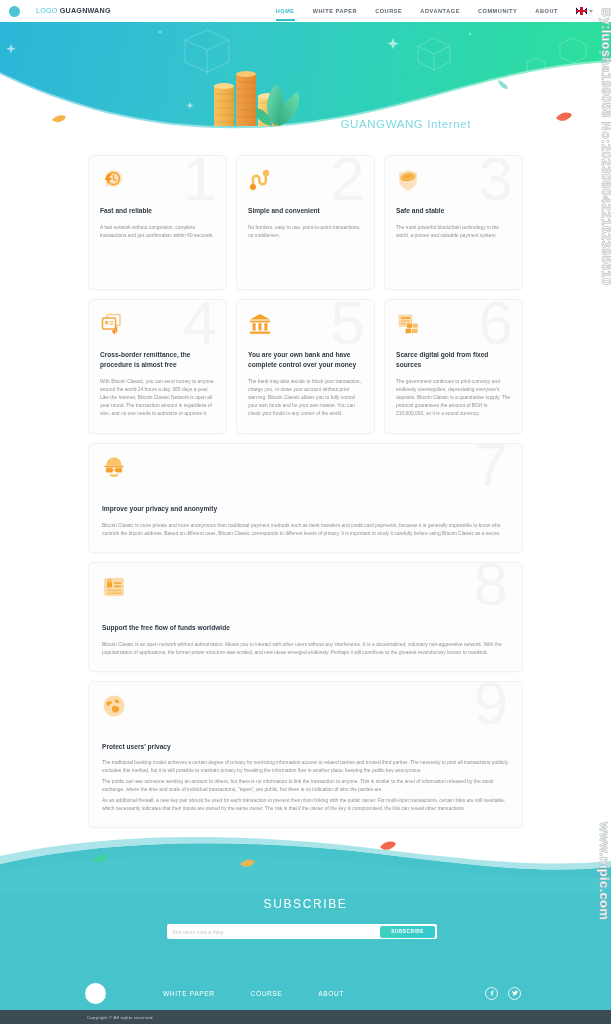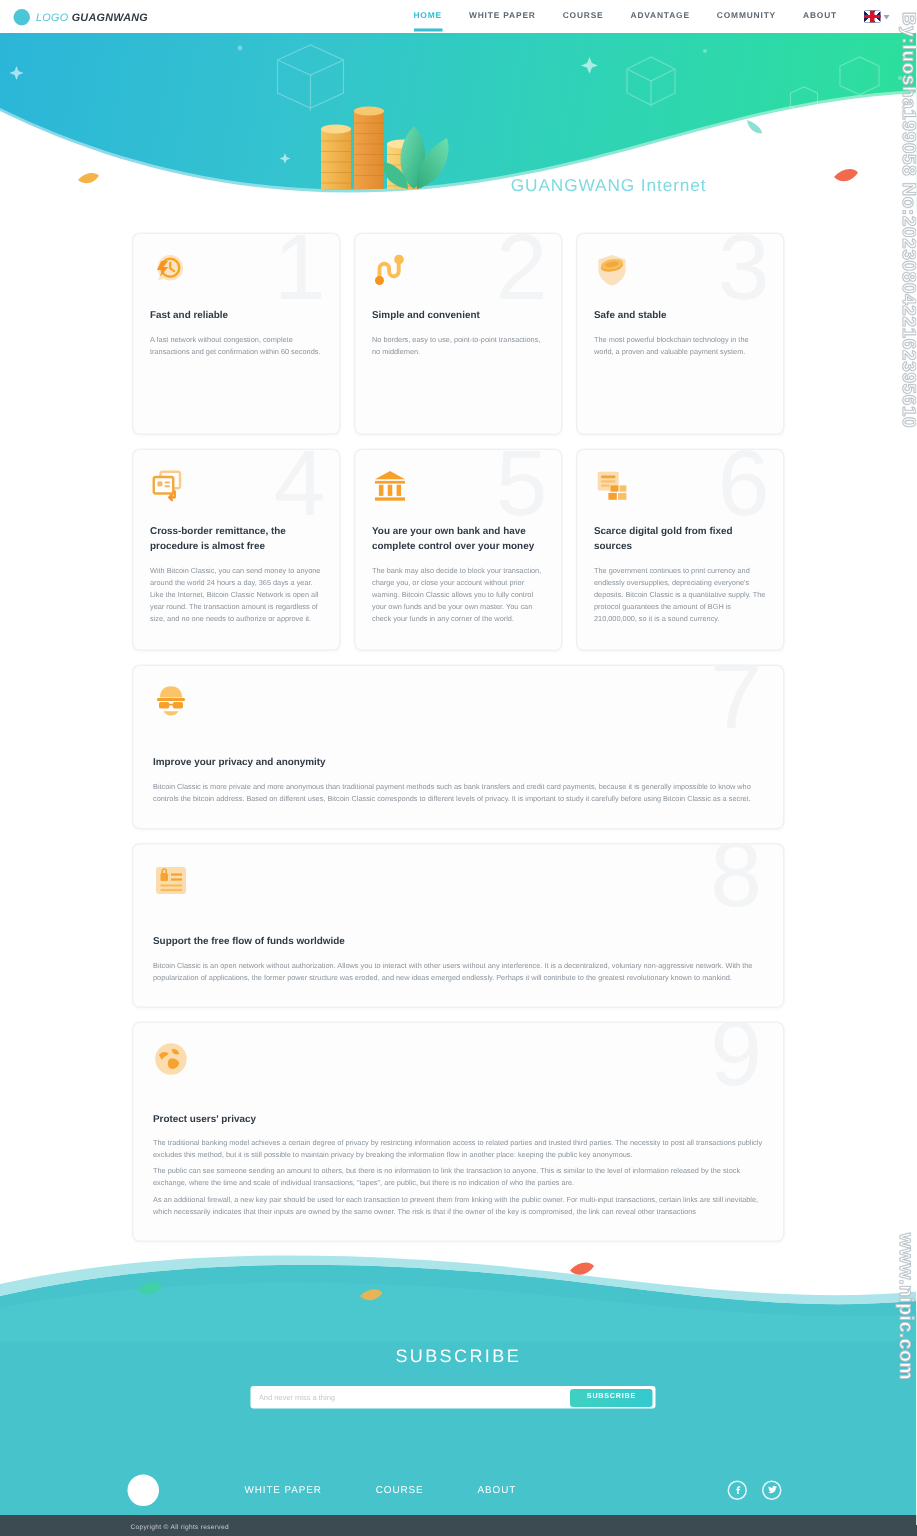--- a/index.html
+++ b/index.html
@@ -10,21 +10,21 @@
     overflow: hidden;
   }
   .page { position: relative; width: 611px; height: 1024px; background:#fff; overflow:hidden; }
 
   
   .header {
     position: absolute; top:0; left:0; width:611px; height:22px;
     background:#ffffff; z-index:40;
     display:flex; align-items:center;
   }
-  .logo-wrap { display:flex; align-items:center; margin-left:9px; gap:4px;font-style:italic; }
+  .logo-wrap { display:flex; align-items:flex-start; margin-left:9px; gap:16px; }
   .logo-dot {
     width:11px; height:11px; border-radius:50%;
     background:#4cc6d6;
   }
   .logo-text { font-size:7.2px; letter-spacing:.2px; white-space:nowrap; }
   .logo-text .lt1 { color:#4cc6d6; font-weight:400; }
   .logo-text .lt2 { color:#333d47; font-weight:bold; }
 
   .nav { position:absolute; right:18px; top:0; height:22px; display:flex; align-items:center; gap:18px; }
   .nav-item {

